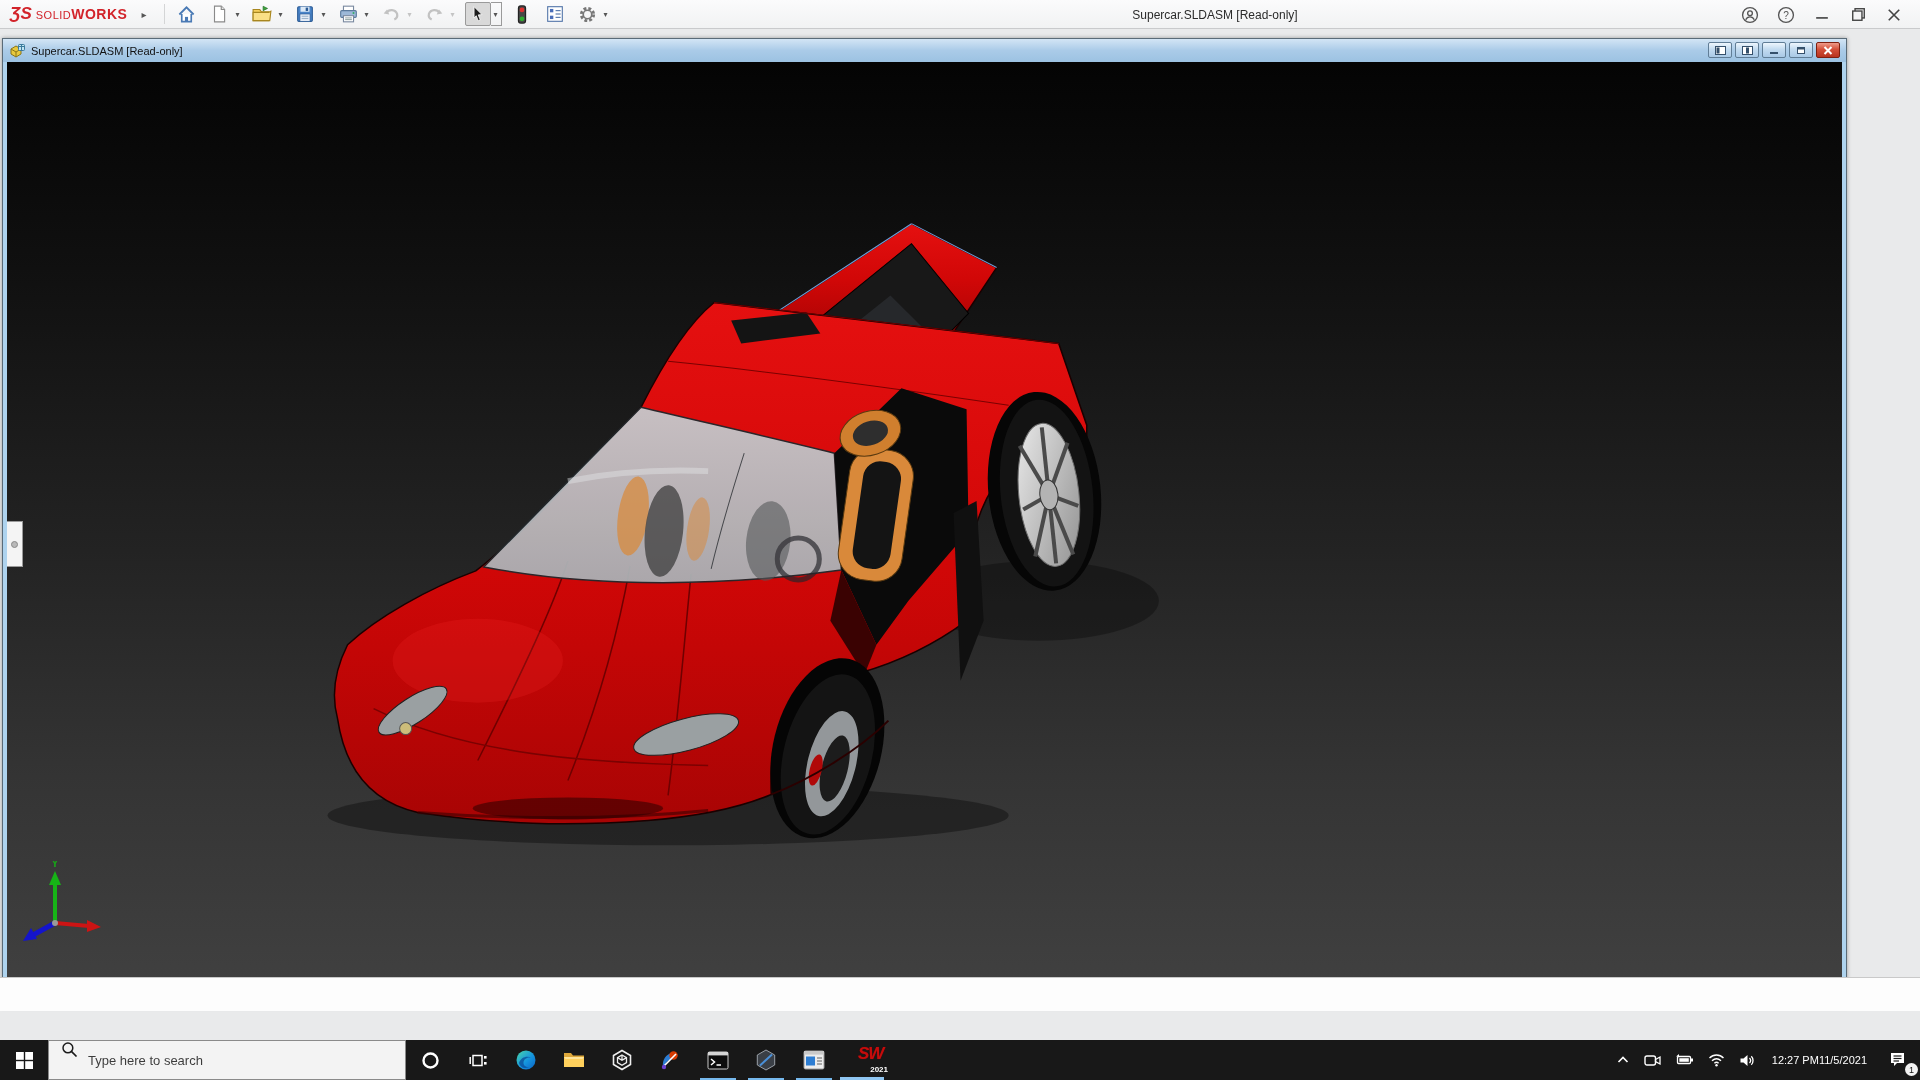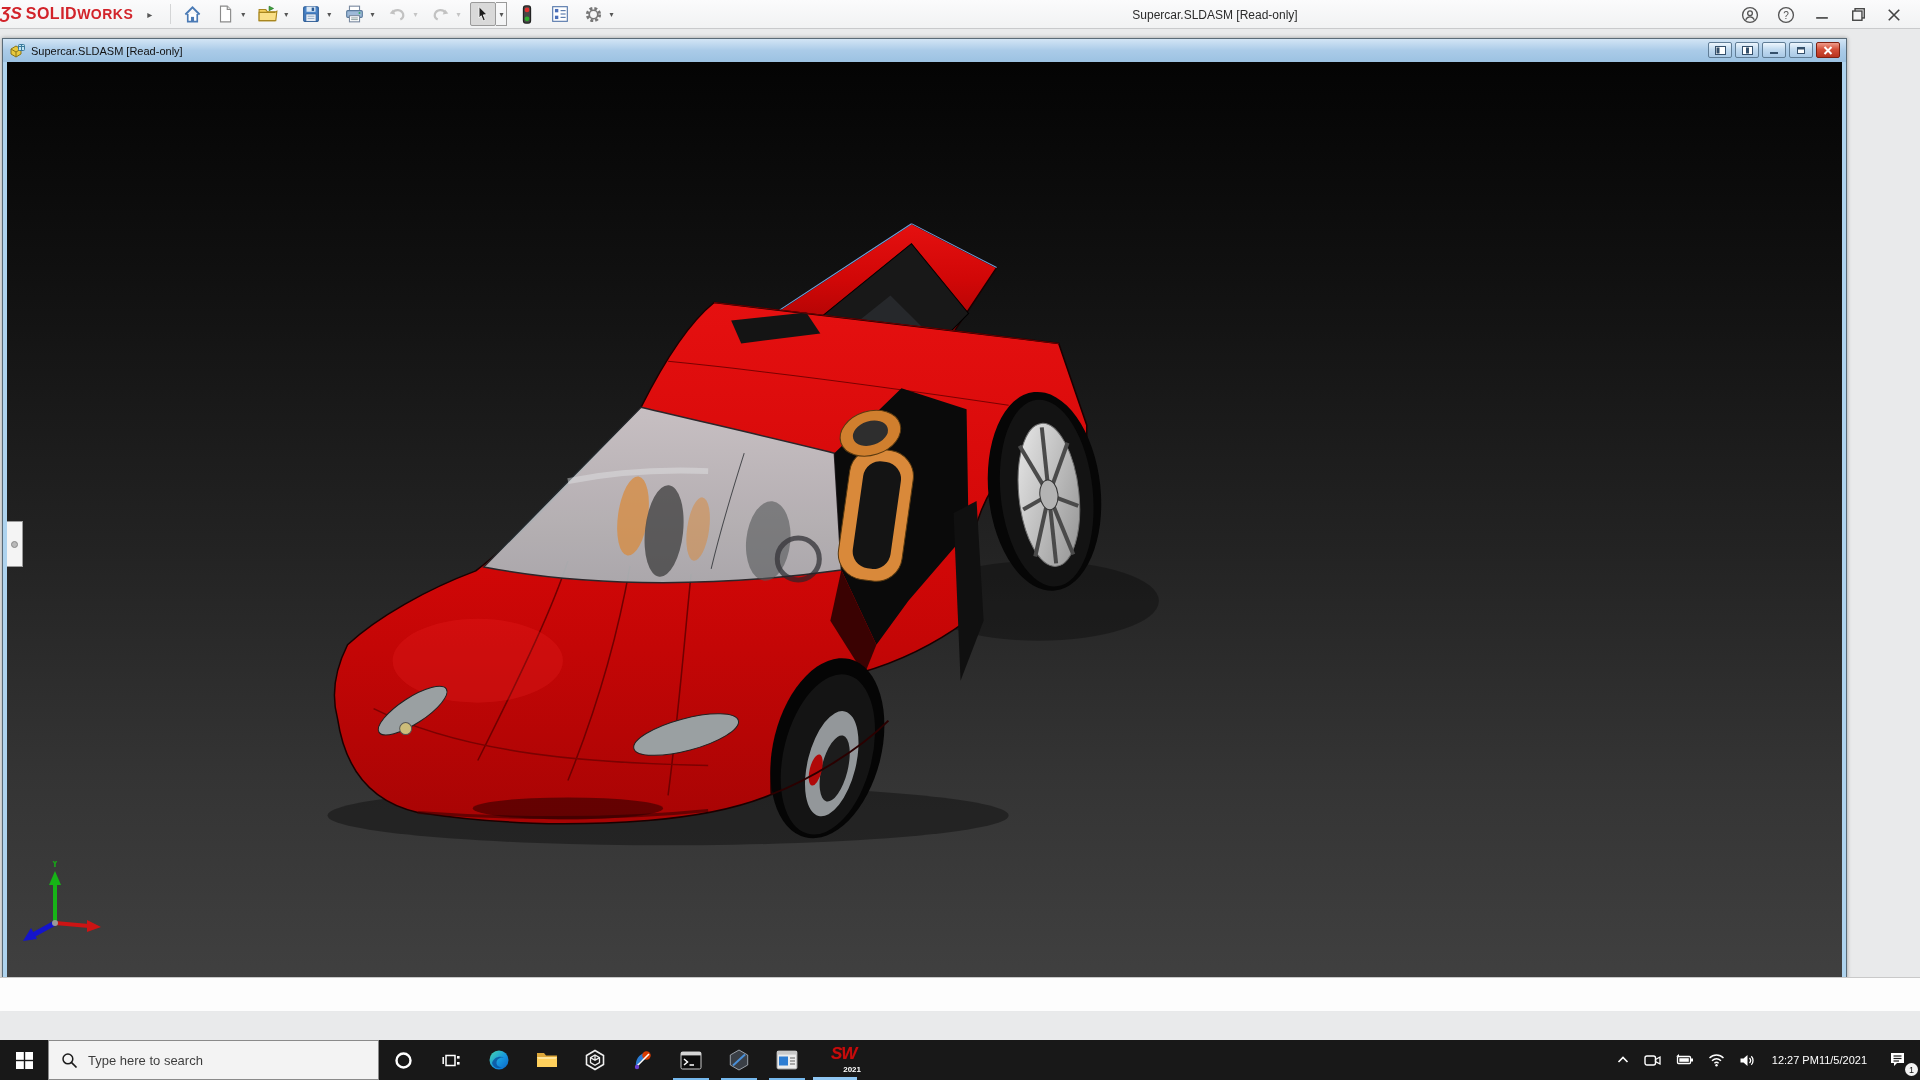--- a/index.html
+++ b/index.html
@@ -3,23 +3,23 @@
 <meta charset="utf-8">
 <style>
   * { margin:0; padding:0; box-sizing:border-box; }
   html,body { width:1920px; height:1080px; overflow:hidden;
     font-family:"Liberation Sans", sans-serif; background:#e9eaeb; }
 
   
   #appbar { position:absolute; left:0; top:0; width:1920px; height:29px;
     background:linear-gradient(#fbfbfc,#f1f2f3); border-bottom:1px solid #c9cacc;
     display:flex; align-items:center; }
-  #logo { display:flex; align-items:baseline; cursor:pointer; }
+  #logo { display:flex; align-items:baseline; margin-left:10px; cursor:pointer; }
   #logo .mark { color:#d2232a; font-weight:bold; font-style:italic; font-size:17px; margin-right:4px;}
-  #logo .bold { color:#d2232a; font-weight:bold; font-size:16px; letter-spacing:.5px;}
+  #logo .bold { color:#d2232a; font-weight:normal; font-size:11px; letter-spacing:.5px;}
   #logo .light{ color:#d2232a; font-weight:bold; font-size:14px; letter-spacing:.5px;}
   .flyout { color:#555; font-size:10px; margin:0 10px 0 14px; cursor:pointer;}
   .tsep { width:1px; height:20px; background:#d4d5d6; margin:0 8px; }
   .tbtn { height:24px; min-width:26px; display:flex; align-items:center; justify-content:center;
     border:1px solid transparent; border-radius:2px; cursor:pointer; }
   .caret { font-size:8px; color:#555; padding:0 3px; cursor:pointer; }
   .caret.dis { color:#c4c4c4; }
   .pressed { background:#d9d9d9; border:1px solid #9a9a9a; }
   .tgroup { display:flex; align-items:center; margin-right:7px; }
   #apptitle { position:absolute; left:1040px; top:0; width:350px; height:29px;
@@ -52,21 +52,21 @@
 
   
   #statusbar { position:absolute; left:0; top:977px; width:1920px; height:34px;
     background:#fdfdfd; border-top:1px solid #c9c9c9; }
 
   
   #taskbar { position:absolute; left:0; top:1040px; width:1920px; height:40px; background:#181818;
     display:flex; align-items:stretch; }
   .tkbtn { width:48px; display:flex; align-items:center; justify-content:center; cursor:pointer; position:relative; }
   .runline { position:absolute; left:6px; right:6px; bottom:0; height:2px; background:#76b9ed; }
-  #searchbox { width:331px; background:#f3f3f3; border:1px solid #8a8a8a; display:flex; align-items:center; cursor:text; }
+  #searchbox { width:358px; background:#f3f3f3; border:1px solid #8a8a8a; display:flex; cursor:text; }
   #searchbox input { border:none; outline:none; background:transparent; font-size:13px; color:#1b1b1b;
     font-family:"Liberation Sans",sans-serif; width:270px; }
   #searchbox input::placeholder { color:#1b1b1b; opacity:.85; }
   #tray { margin-left:auto; display:flex; align-items:stretch; }
   .traybtn { display:flex; align-items:center; justify-content:center; padding:0 7px; cursor:pointer; position:relative;}
   #clock { display:flex; align-items:center; justify-content:center;
     color:#fff; font-size:11px; line-height:13px; padding:0 9px; cursor:default; }
   #swbadge { position:relative; width:30px; height:30px;margin-left:20px; }
   #swbadge .sw { position:absolute; left:0; top:-1px; color:#c60c0c; font-weight:bold; font-style:italic; font-size:17px;
     text-shadow:0 0 1px #7e0606; letter-spacing:-1px;}

